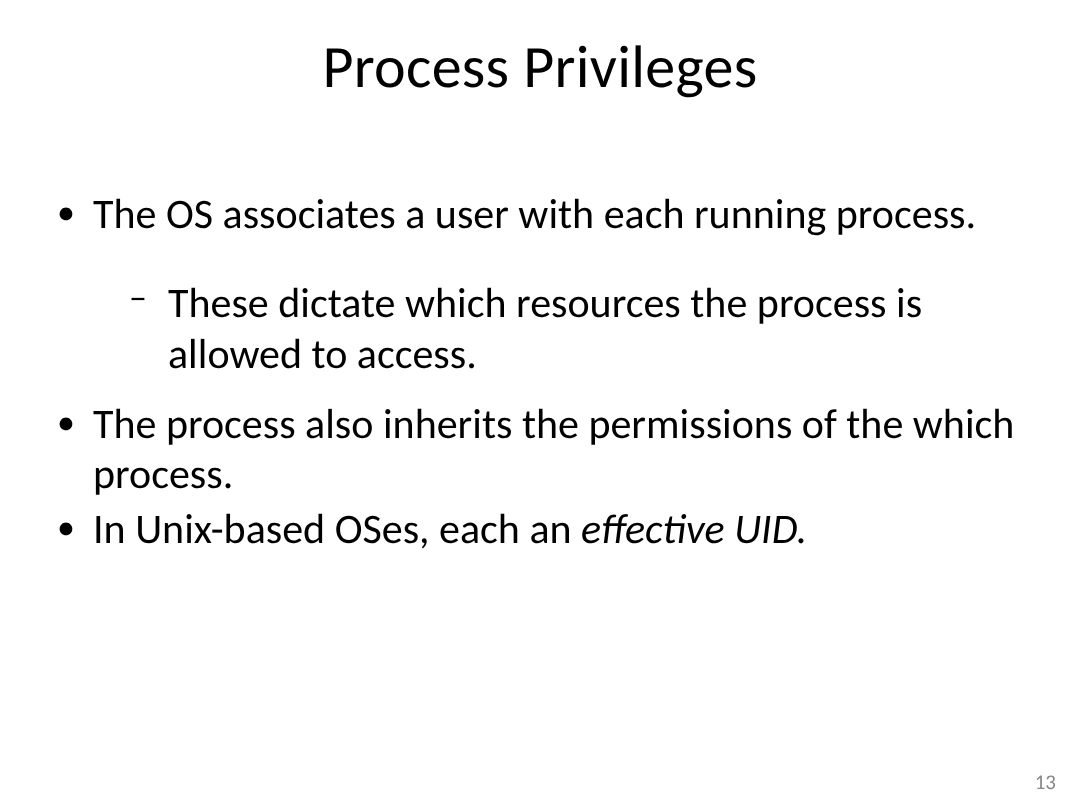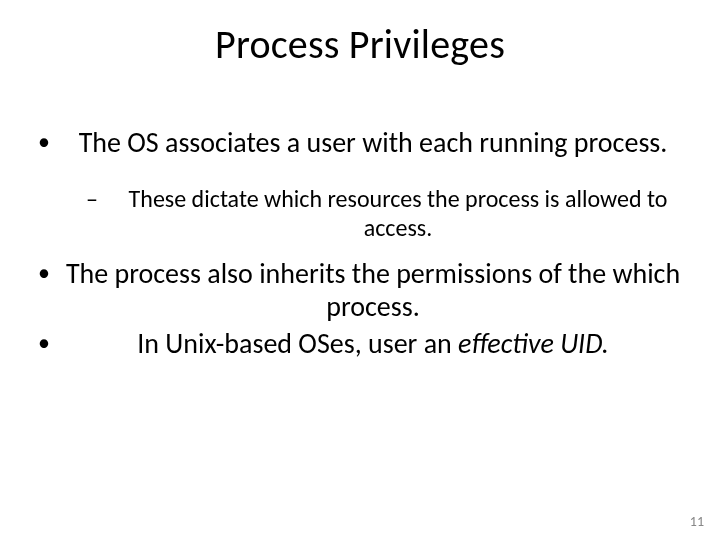--- a/index.html
+++ b/index.html
@@ -31,21 +31,20 @@
   .content {
     position: absolute;
     top: 126px;
     left: 36px;
     right: 36px;
   }
   ul.top {
     margin: 0;
     padding: 0;
     list-style: none;
-    text-align: center;
   }
   ul.top > li {
     position: relative;
     padding-left: 26px;
     font-size: 28px;
     line-height: 1.18;
     margin-bottom: 4px;
   }
   ul.top > li::before {
     content: "•";
@@ -56,21 +55,21 @@
     line-height: 1.3;
   }
   ul.sub {
     margin: 6px 0 14px 0;
     padding: 0;
     list-style: none;
   }
   ul.sub > li {
     position: relative;
     padding-left: 50px;
-    font-size: 24px;
+    font-size: 28px;
     line-height: 1.2;
     margin-top: 26px;
   }
   ul.sub > li::before {
     content: "–";
     position: absolute;
     left: 24px;
     top: 0;
     font-size: 24px;
   }
@@ -103,21 +102,21 @@
             <span>These dictate which resources the process is allowed to access.</span>
           </li>
         </ul>
       </li>
 
       <li>
         <span>The process also inherits the permissions of the which process.</span>
       </li>
 
       <li>
-        <span>In Unix-based OSes, user an </span><span class="italic">effective UID.</span>
+        <span>In Unix-based OSes, each an </span><span class="italic">effective UID.</span>
       </li>
 
     </ul>
   </div>
 
-  <div class="page-number">11</div>
+  <div class="page-number">13</div>
 
 </div>
 
 </body></html>

